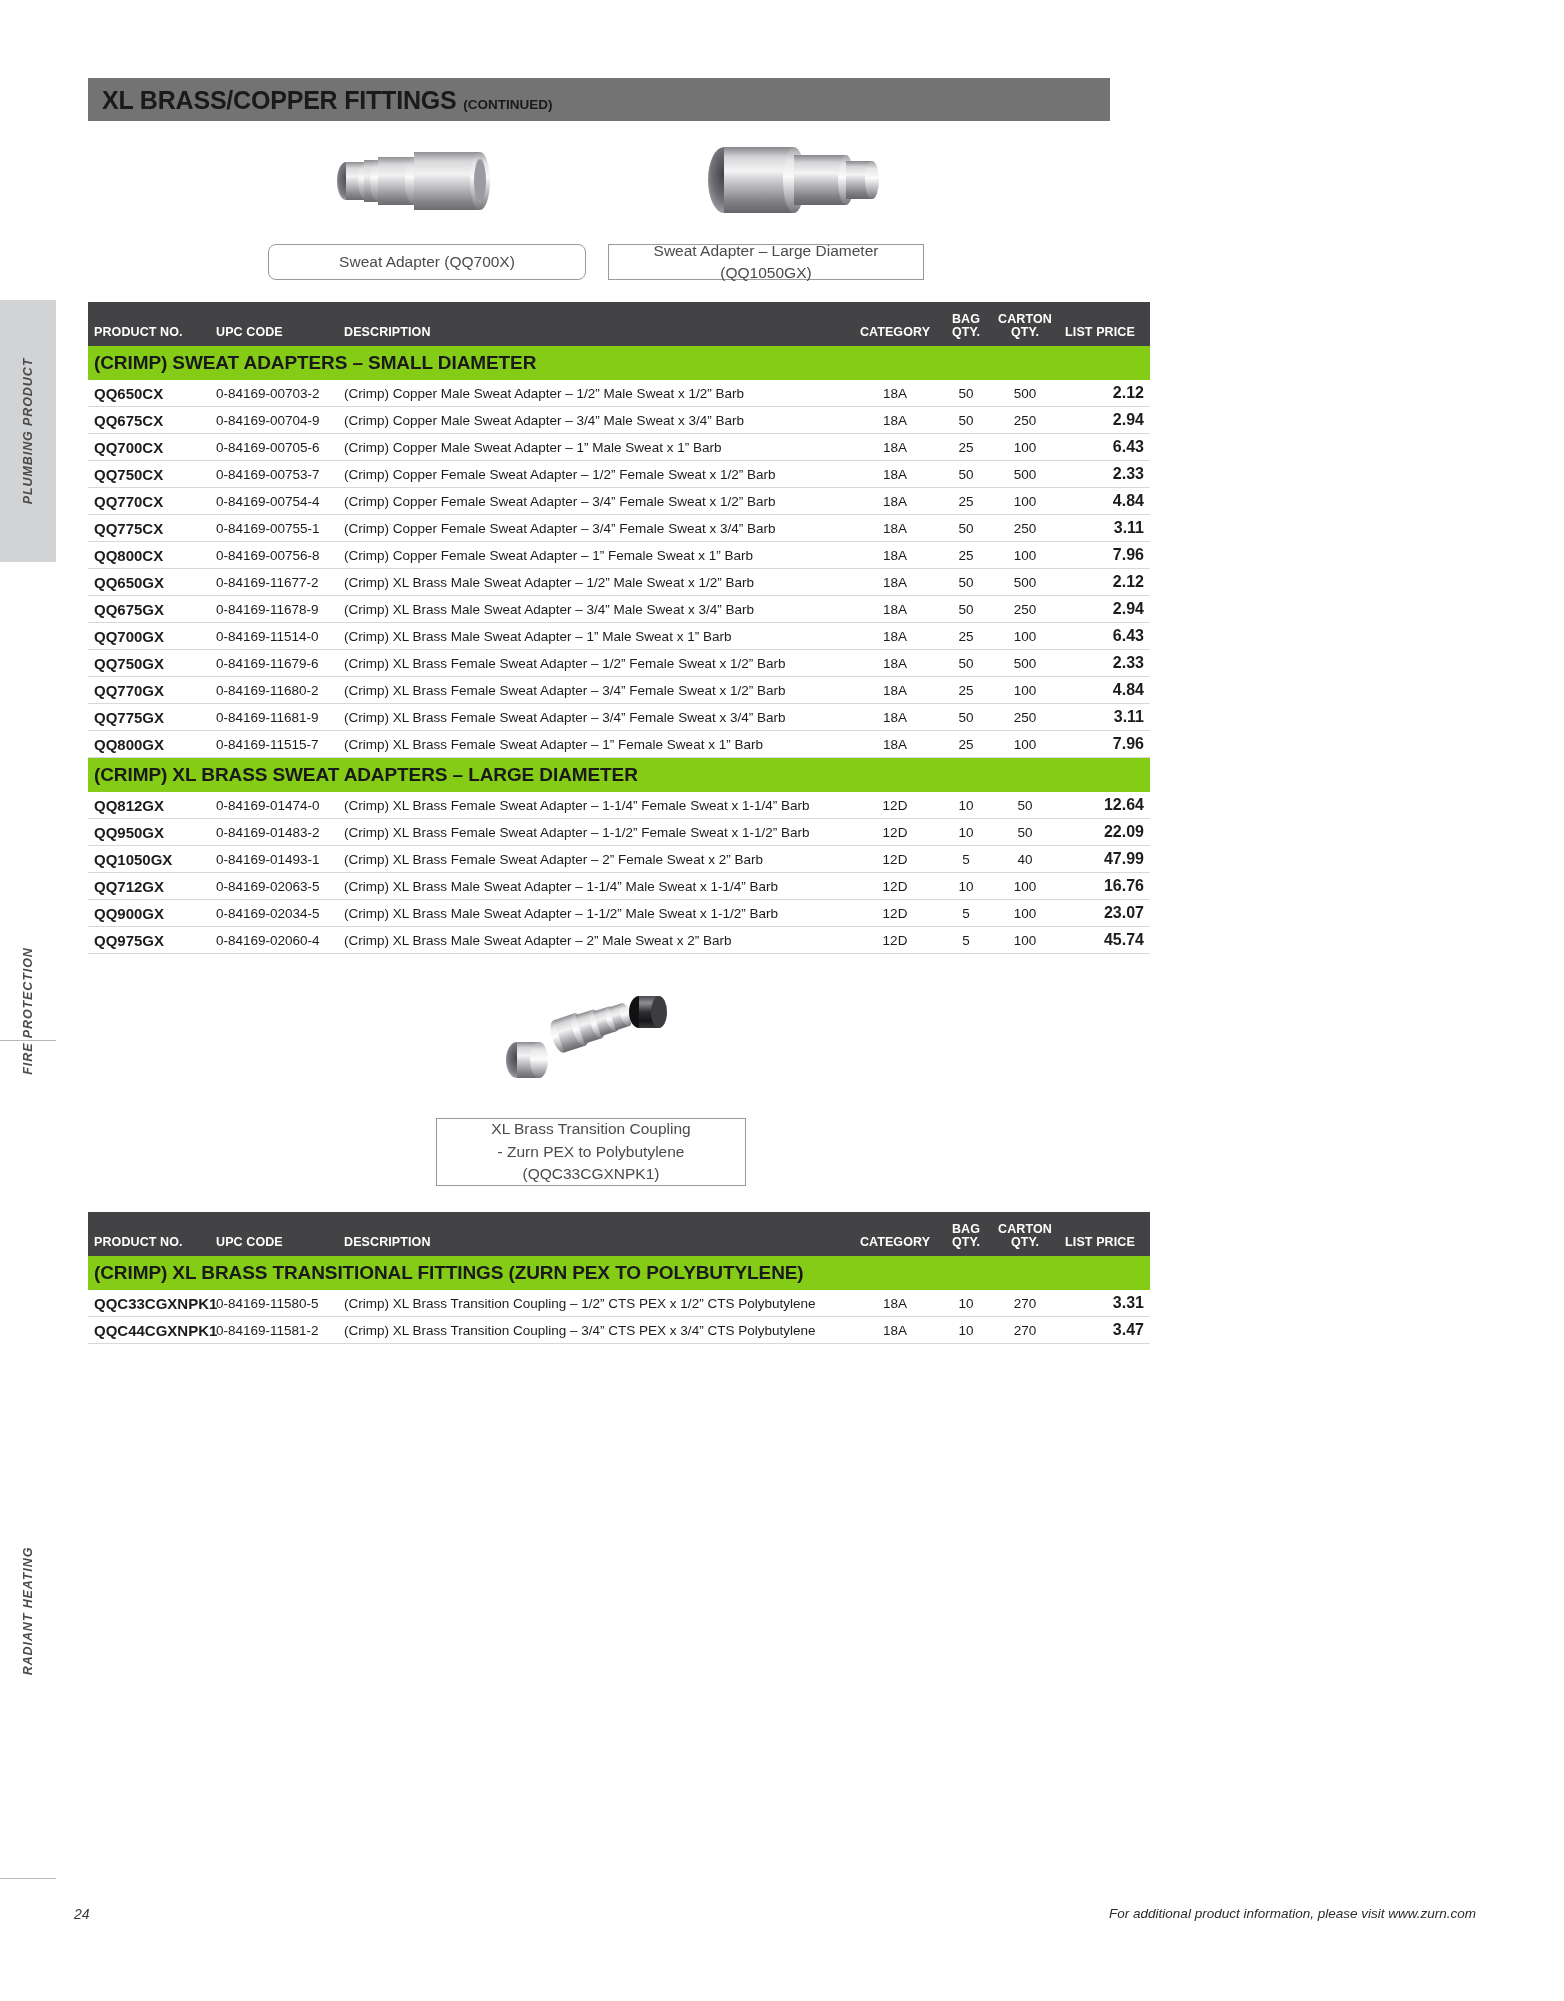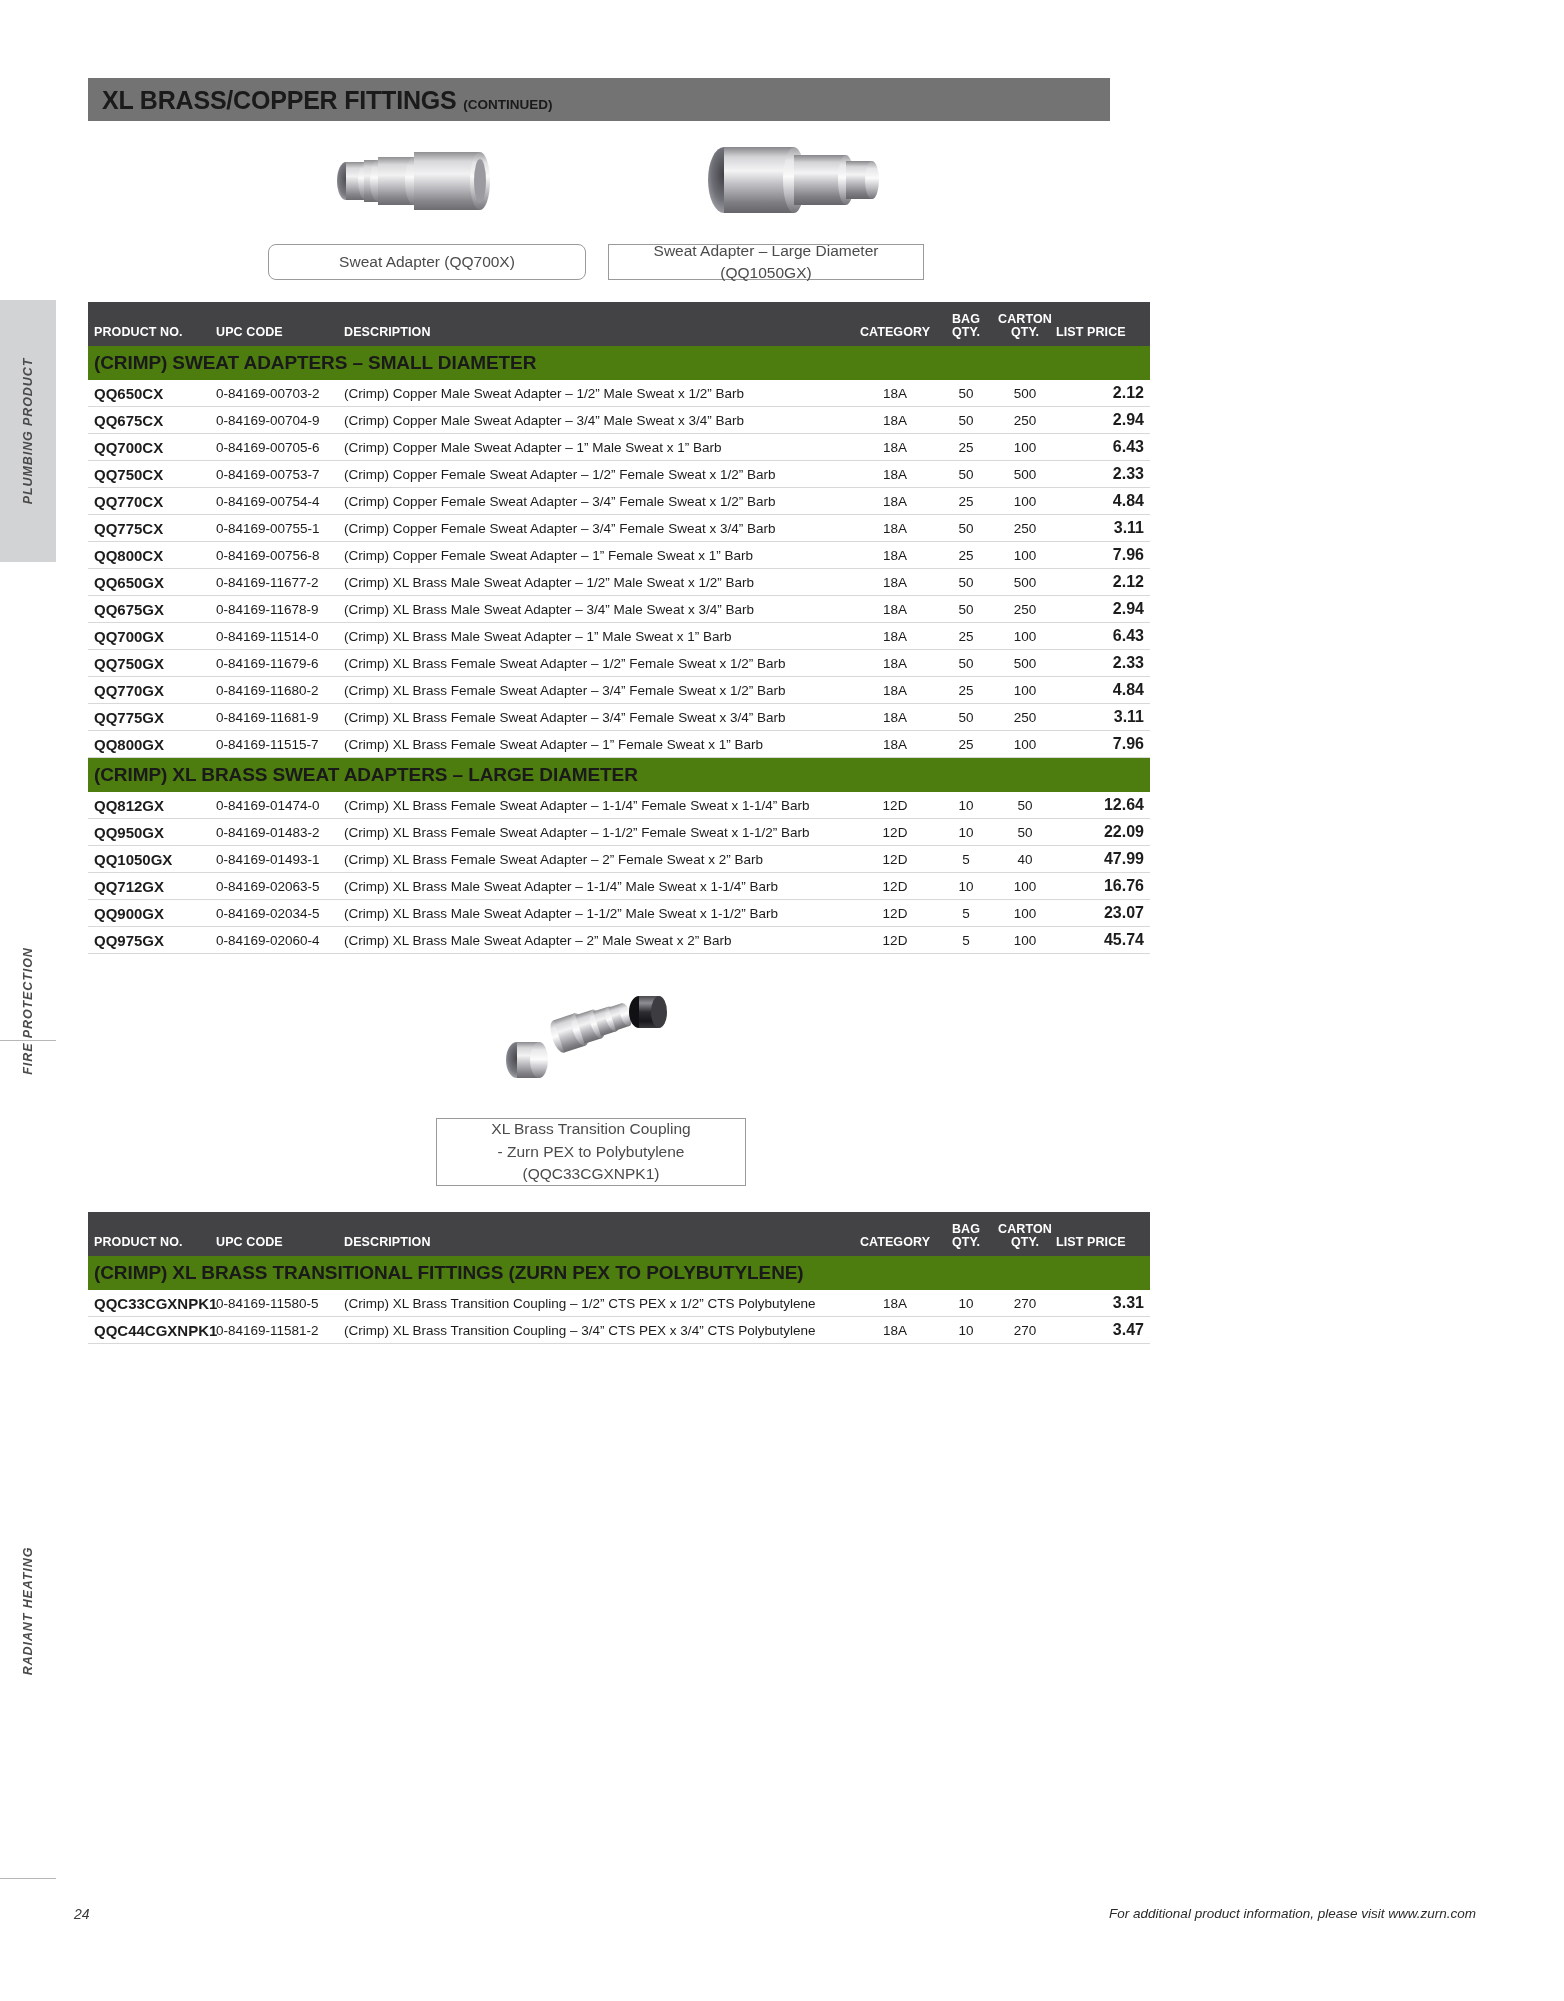--- a/index.html
+++ b/index.html
@@ -112,26 +112,26 @@
     font-weight: bold;
     letter-spacing: 0.1px;
     padding: 0;
     height: 44px;
     vertical-align: bottom;
     text-align: left;
   }
   .ptable thead th .hcell { padding: 0 0 7px 0; display:block; }
   .ptable thead th.first .hcell { padding-left: 6px; }
   .ptable thead th.ctr { text-align: center; }
-  .ptable thead th.rgt { text-align: left; }
+  .ptable thead th.rgt { text-align: center; }
   .ptable thead th.rgt .hcell { padding-right: 6px; }
   .ptable thead th .two-line { display:block; line-height: 1.05; }
 
   tr.section-row td {
-    background: #4d7c0f;
+    background: #84cc16;
     height: 34px;
     padding: 0 0 0 6px;
     font-size: 19px;
     font-weight: bold;
     color: #1a1a1a;
     letter-spacing: -0.1px;
     white-space: nowrap;
   }
 
   tr.data-row td {

